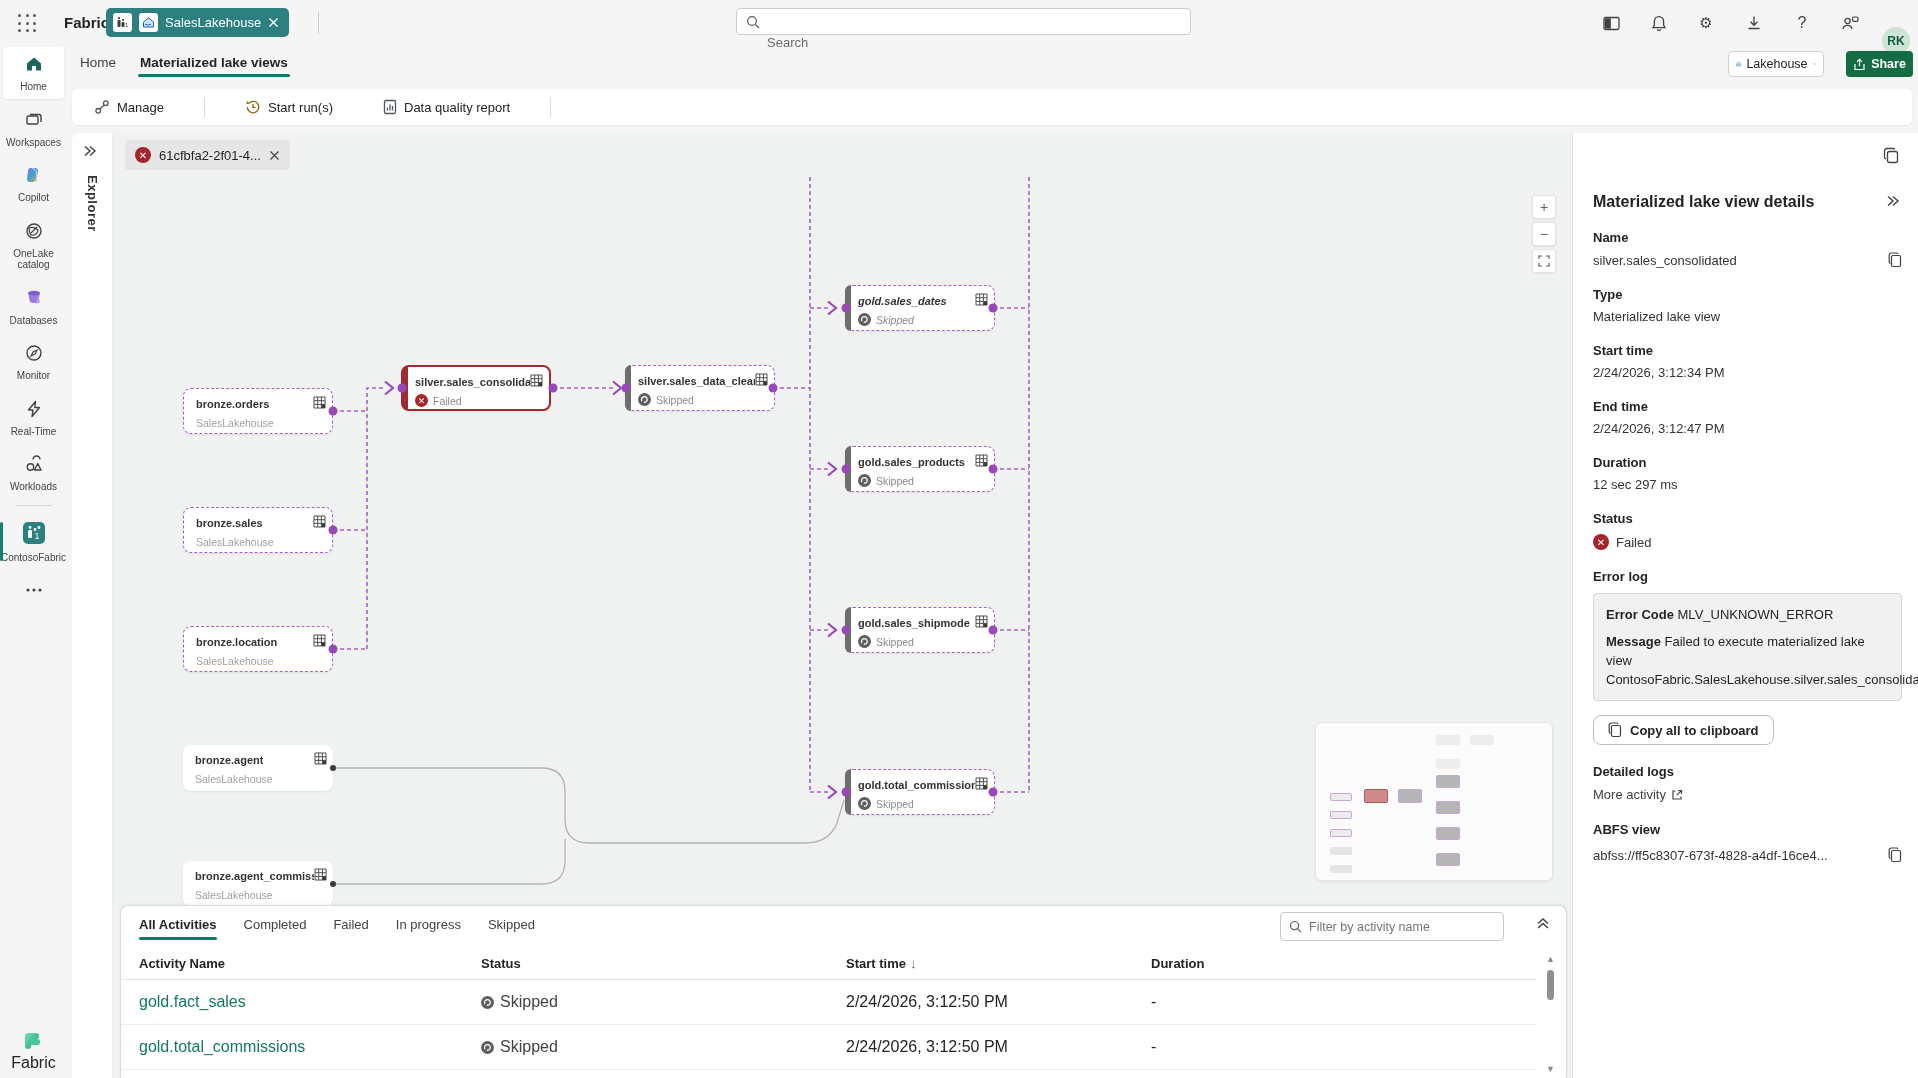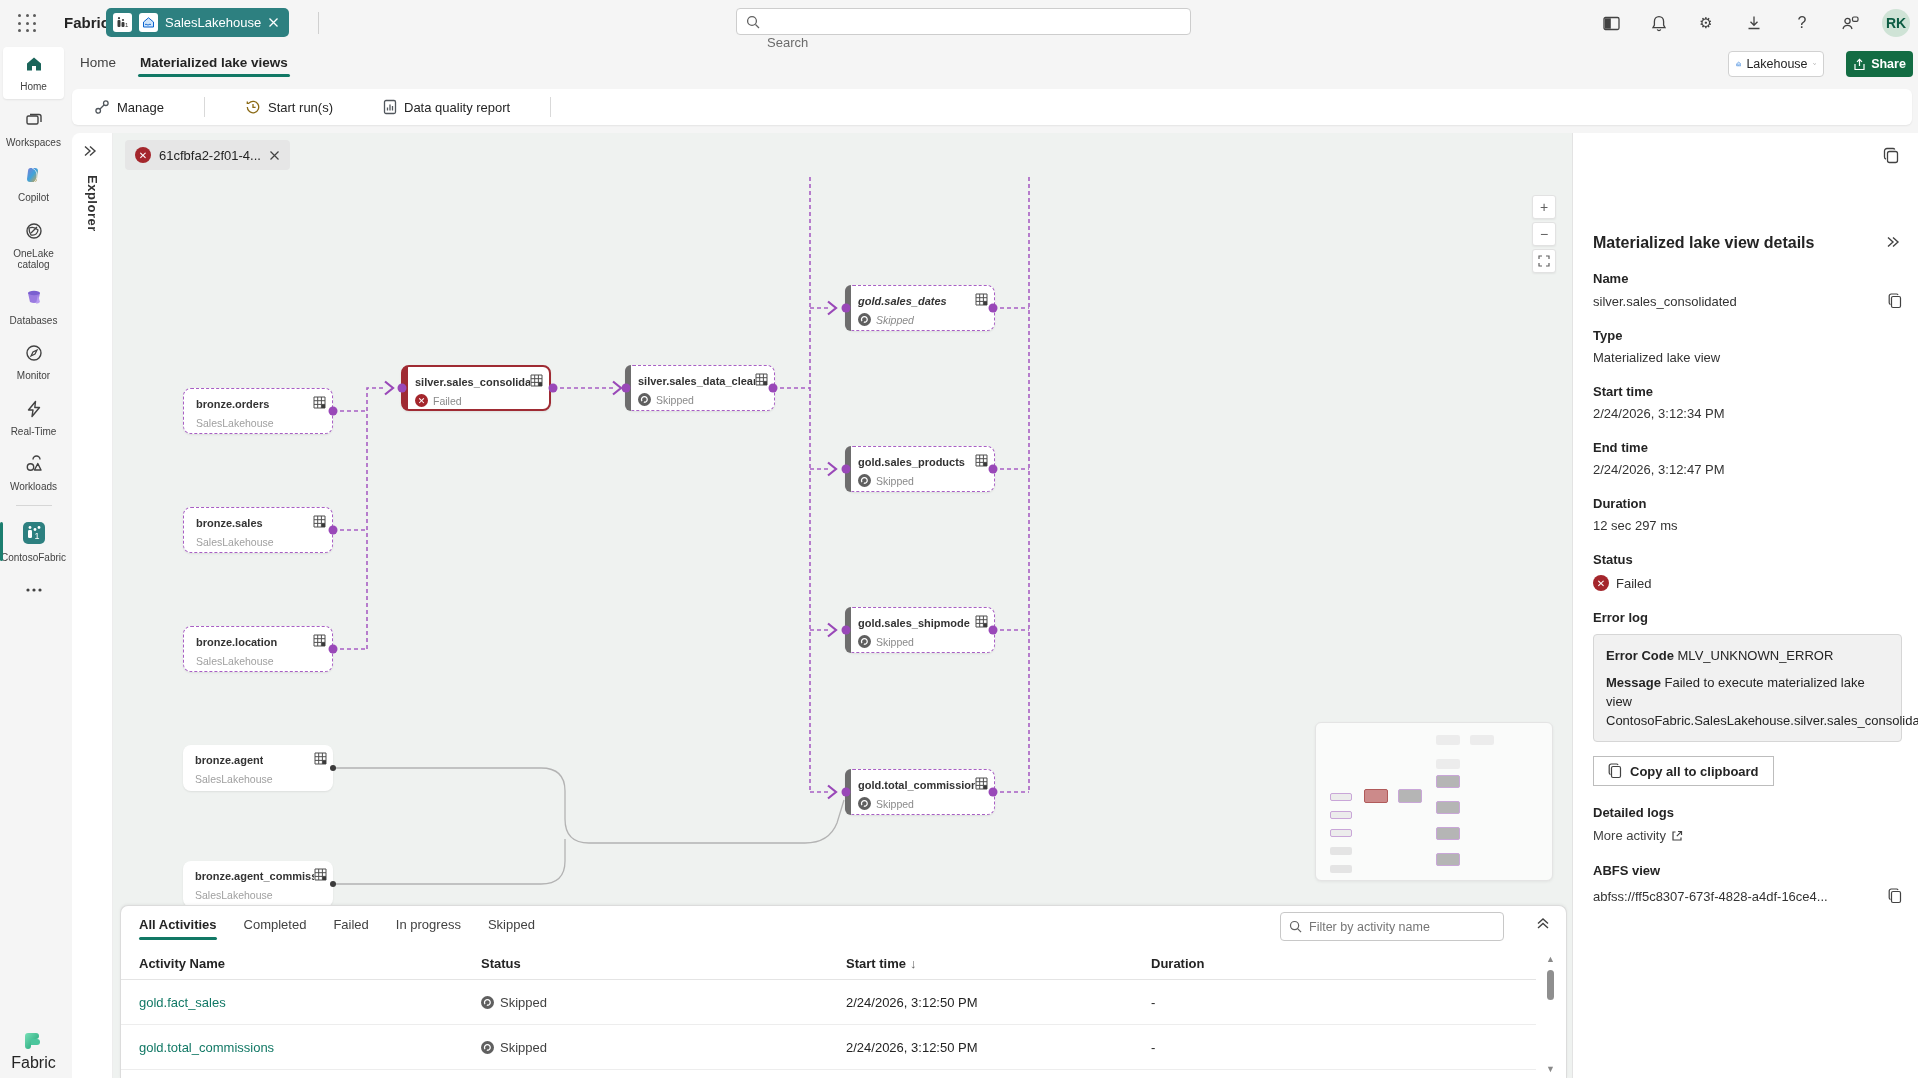--- a/index.html
+++ b/index.html
@@ -14,22 +14,22 @@
   #brand { position:absolute; left:64px; top:14px; font-size:15px; font-weight:bold; color:#242424;}
   #itemtab { position:absolute; left:106px; top:8px; height:29px; background:#2d8080; border-radius:5px;
     display:flex; align-items:center; padding:0 10px 0 7px; gap:7px; color:#fff; font-size:13px; }
   .chip { width:19px; height:19px; background:#fff; border-radius:3px; display:flex; align-items:center; justify-content:center; }
   #tabsep { position:absolute; left:318px; top:12px; width:1px; height:22px; background:#d0d0d0; }
   #searchbox { position:absolute; left:736px; top:8px; width:455px; height:27px; background:#fff;
     border:1px solid #cdcdcd; border-radius:4px; display:flex; align-items:center; padding:0 9px; gap:7px; }
   #searchbox span { font-size:13px; color:#6b6b6b;margin-top:42px; }
   .topic { position:absolute; top:12px; width:22px; height:22px; display:flex; align-items:center;
     justify-content:center; color:#424242; cursor:pointer; font-size:15px; }
-  #avatar { position:absolute; left:1882px; top:9px; width:28px; height:28px; border-radius:50%;
-    background:#cfe3d6; color:#0d5c43; font-size:14px; font-weight:bold; display:flex; align-items:center; justify-content:center; cursor:pointer;}
+  #avatar { position:absolute; left:1882px; top:27px; width:28px; height:28px; border-radius:50%;
+    background:#cfe3d6; color:#0d5c43; font-size:12px; font-weight:bold; display:flex; align-items:center; justify-content:center; cursor:pointer;}
 
   
   #tabrow { position:absolute; left:0; top:47px; width:1918px; height:37px; }
   .pagetab { position:absolute; top:8px; font-size:13.5px; color:#424242; cursor:pointer; }
   .pagetab.active { font-weight:bold; color:#242424; }
   .pagetab.active::after { content:""; position:absolute; left:-2px; right:-2px; bottom:-7px; height:3px;
     background:#117865; border-radius:2px; }
   #typebtn { position:absolute; left:1728px; top:4px; width:96px; height:26px; background:#fff;
     border:1px solid #d1d1d1; border-radius:4px; display:flex; align-items:center; gap:5px; padding:0 7px;
     font-size:12.5px; color:#242424; cursor:pointer;}
@@ -93,53 +93,53 @@
   .badge-f { width:13px; height:13px; border-radius:50%; background:#a4262c; color:#fff; font-size:9px;
     font-weight:bold; display:inline-flex; align-items:center; justify-content:center; flex:none;}
   #edges { position:absolute; left:0; top:0; pointer-events:none; }
 
   
   #minimap { position:absolute; left:1202px; top:589px; width:238px; height:159px; background:#fafbfa;
     border:1px solid #e4e4e4; border-radius:6px; box-shadow:0 1px 3px rgba(0,0,0,.06); }
   .mm { position:absolute; border-radius:2px; }
 
   
-  #detpanel .inner { position:absolute; left:20px; right:16px; top:60px;margin-top:41px; }
+  #detpanel .inner { position:absolute; left:20px; right:16px; top:60px; }
   #dp-copyall-top { position:absolute; right:18px; top:14px; color:#424242; cursor:pointer; }
   #dp-title { font-size:16px; font-weight:bold; color:#242424; }
   #dp-collapse { position:absolute; right:2px; top:2px; color:#424242; cursor:pointer; }
   .dlabel { font-size:13px; font-weight:bold; color:#242424; margin-top:19px; }
   .dvalue { font-size:13px; color:#333; margin-top:7px; }
   .dvrow { display:flex; justify-content:space-between; align-items:center; }
   .cic { color:#424242; cursor:pointer; }
   #statusrow { display:flex; align-items:center; gap:7px; margin-top:8px; font-size:13px; color:#333; }
   #errbox { margin-top:9px; background:#f1f1f1; border:1px solid #d6d6d6; border-radius:4px;
     padding:11px 12px; font-size:13px; color:#242424; line-height:19px; }
   #errbox .row2 { margin-top:8px; }
   #copyallbtn { margin-top:14px; display:inline-flex; align-items:center; gap:8px; background:#fff;
-    border:1px solid #bdbdbd; border-radius:0; height:30px; padding:0 14px; font-size:13px; font-weight:bold;
+    border:1px solid #bdbdbd; border-radius:8px; height:30px; padding:0 14px; font-size:13px; font-weight:bold;
     color:#242424; cursor:pointer; }
   #moredetails { display:inline-flex; align-items:center; gap:5px; font-size:13px; color:#424242;
     margin-top:8px; cursor:pointer; }
 
   
   #bottompanel { position:absolute; left:120px; top:905px; width:1447px; height:173px; background:#fff;
     border:1px solid #dcdcdc; border-bottom:none; border-radius:8px 8px 0 0; box-shadow:0 -1px 3px rgba(0,0,0,.05); }
   #btabs { position:absolute; left:18px; top:11px; display:flex; gap:27px; }
   .btab { font-size:13px; color:#424242; padding-bottom:8px; position:relative; cursor:pointer; }
   .btab.active { font-weight:bold; color:#242424; }
   .btab.active::after { content:""; position:absolute; left:0; right:0; bottom:0; height:3px; background:#117865; border-radius:2px;}
   #filterbox { position:absolute; right:62px; top:6px; width:224px; height:29px; border:1px solid #c8c8c8;
     border-radius:4px; display:flex; align-items:center; gap:7px; padding:0 8px; background:#fff;}
   #filterbox span { font-size:12.5px; color:#767676; }
   #collapsebtn { position:absolute; right:16px; top:10px; color:#424242; cursor:pointer; }
   #acttable { position:absolute; left:0; top:42px; right:30px; }
   .trh, .tr { display:flex; align-items:center; padding-left:18px; }
   .trh { height:32px; border-bottom:1px solid #e4e4e4; font-size:13px; font-weight:bold; color:#242424; }
-  .tr { height:45px; border-bottom:1px solid #ededed; font-size:13px; }
+  .tr { height:45px; border-bottom:1px solid #ededed; font-size:16px; }
   .c1 { width:342px; } .c2 { width:365px; } .c3 { width:305px; } .c4 { flex:1; }
   .alink { color:#117865; cursor:pointer; }
   .stcell { display:flex; align-items:center; gap:6px; color:#424242; }
   .sorticon { font-weight:normal; color:#616161; margin-left:4px; }
   #vscroll { position:absolute; right:9px; top:48px; bottom:4px; width:13px; }
   #vscroll .arr { position:absolute; left:2px; width:9px; text-align:center; color:#8a8a8a; font-size:9px; }
   #vthumb { position:absolute; left:3px; top:16px; width:7px; height:30px; background:#8f8f8f; border-radius:4px; }
 </style>
 </head>
 <body>

